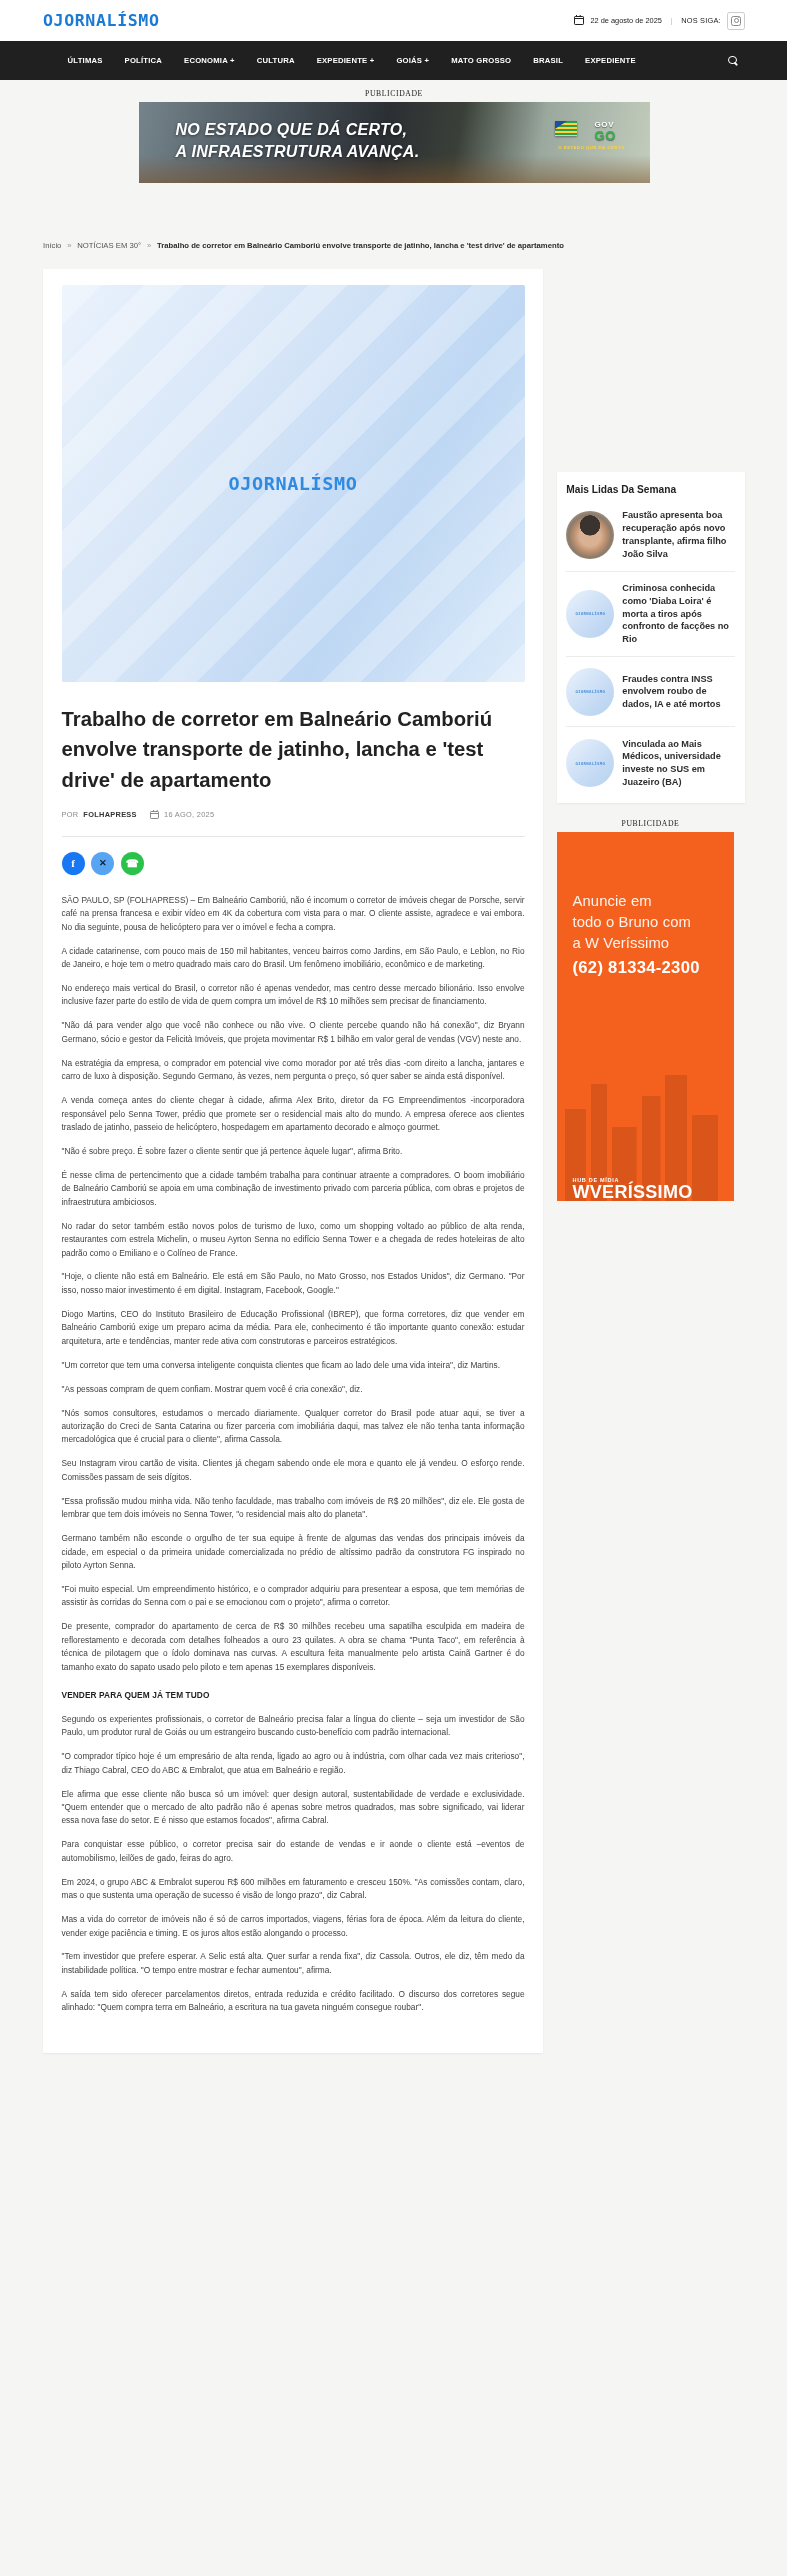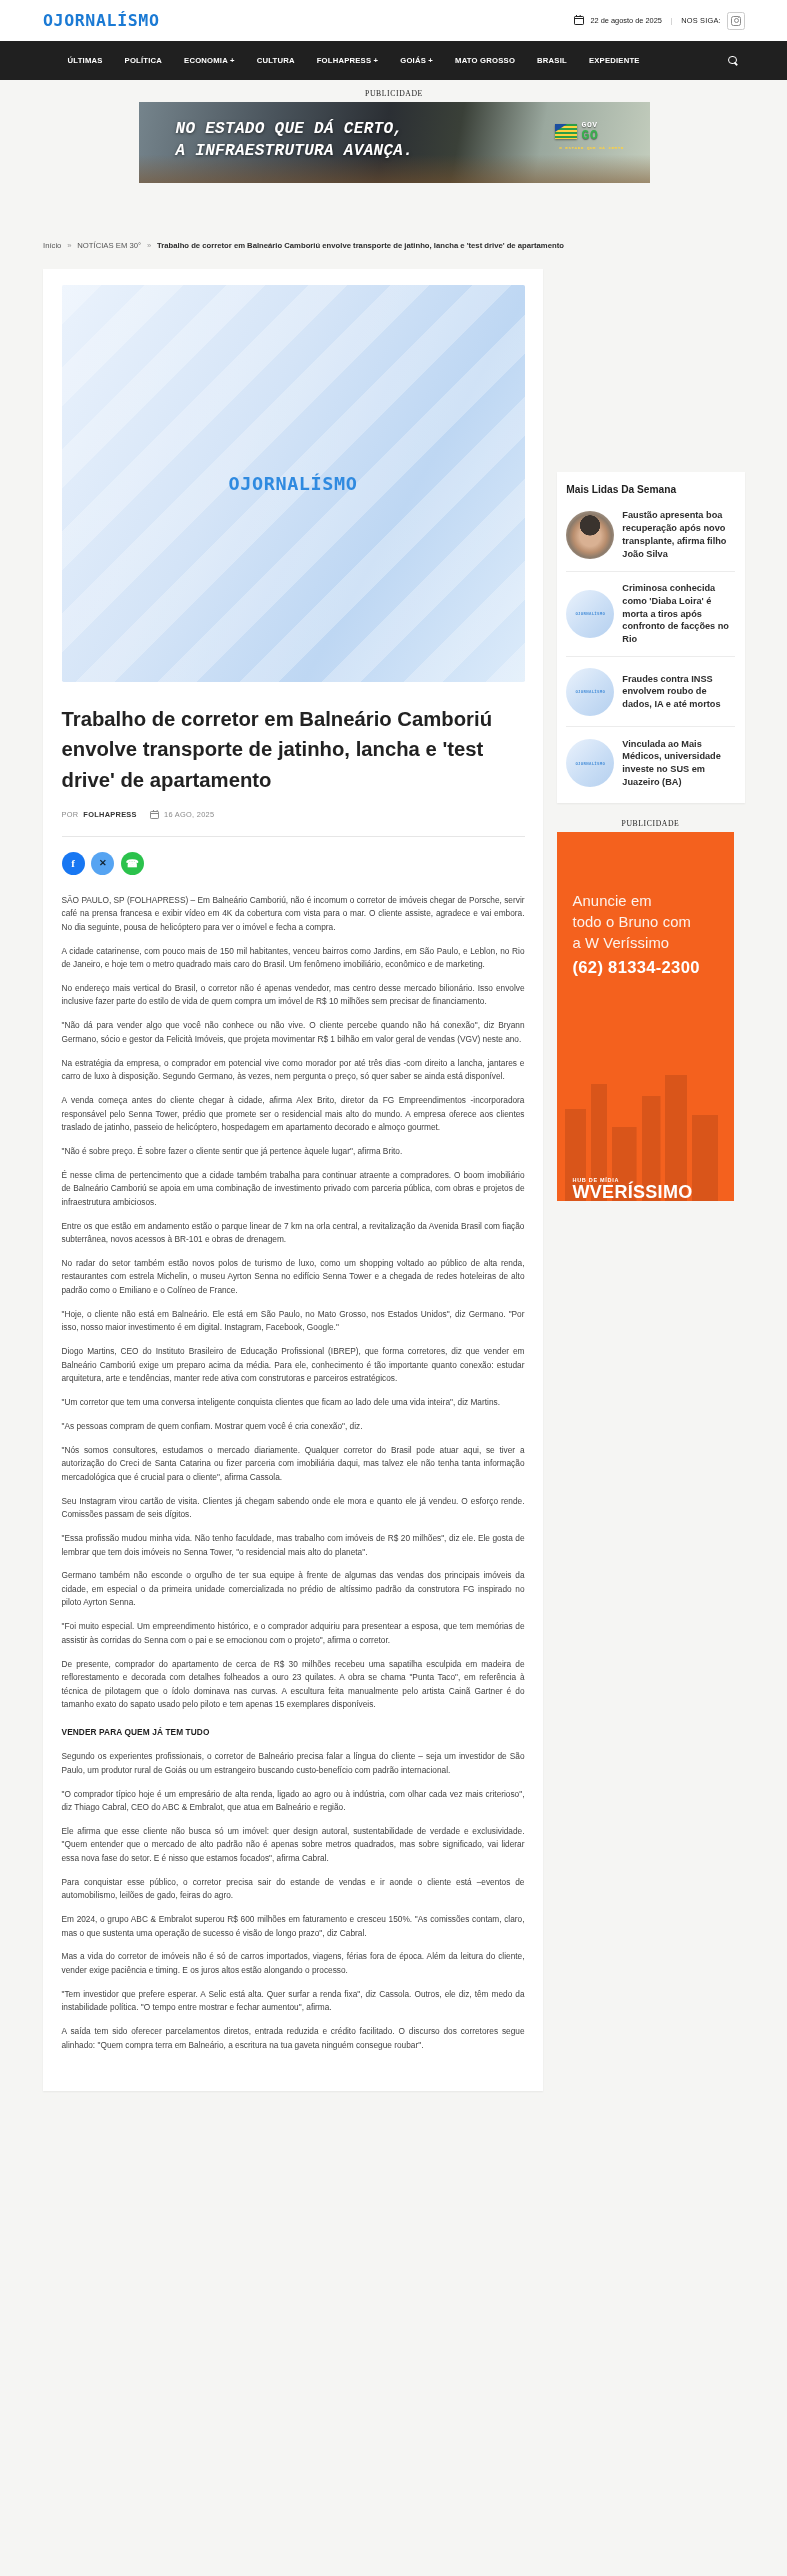--- a/index.html
+++ b/index.html
@@ -45,28 +45,27 @@
     text-align:center;font-family:"Liberation Serif", serif;font-size:7.7px;
     letter-spacing:0.6px;color:#1a1a1a;margin:8.6px 0 4.9px;
   }
 
   
   .banner{
     width:511px;height:81px;margin:0 auto;position:relative;cursor:pointer;overflow:hidden;
     background:
       linear-gradient(to top, rgba(124,84,44,.55) 0%, rgba(124,84,44,0) 35%),
       linear-gradient(100deg,#75848c 0%,#4a545c 26%,#2b2f34 48%,#3a4038 62%,#9aa89e 78%,#c3cdbd 100%);
-    font-family: Liberation Mono, monospace;
   }
   .banner-text{
     position:absolute;left:37px;top:17px;color:#fff;font-weight:800;font-style:italic;
     font-size:16px;line-height:1.35;letter-spacing:0.3px;text-shadow:0 1.2px 3.1px rgba(0,0,0,.55);
   }
   .gov-logo{position:absolute;right:21px;top:18.5px;width:74px;}
-  .gov-top{display:flex;align-items:center;gap:5px;}
+  .gov-top{display:flex;gap:18px;}
   .gov-flag{position:relative;width:22px;height:15.4px;background:repeating-linear-gradient(180deg,#2e9e46 0 2px,#ffd23f 2px 3.9px);box-shadow:0 0.6px 1.8px rgba(0,0,0,.4);}
   .gov-flag::before{content:"";position:absolute;top:0;left:0;border-top:8px solid #1c4fa0;border-right:12.3px solid transparent;}
   .gov-words{display:flex;flex-direction:column;line-height:1;}
   .gov-word-top{color:#fff;font-weight:bold;font-size:8px;letter-spacing:0.6px;text-shadow:0 0.6px 1.2px rgba(0,0,0,.5);}
   .gov-word-big{color:#37b24d;font-weight:bold;font-size:13px;letter-spacing:0.6px;text-shadow:0 0.6px 1.2px rgba(0,0,0,.5);}
   .gov-tagline{margin-top:3.1px;color:#ffd23f;font-size:4.3px;font-weight:bold;letter-spacing:0.5px;text-align:center;}
 
   
   .breadcrumb{margin-top:58px;font-size:7.7px;color:#6b6b6b;}
   .breadcrumb a{color:#555;text-decoration:none;cursor:pointer;}
@@ -170,21 +169,21 @@
     <ul class="nav-list">
 
         <li>ÚLTIMAS</li>
 
         <li>POLÍTICA</li>
 
         <li>ECONOMIA +</li>
 
         <li>CULTURA</li>
 
-        <li>FOLHAPRESS +</li>
+        <li>EXPEDIENTE +</li>
 
         <li>GOIÁS +</li>
 
         <li>MATO GROSSO</li>
 
         <li>BRASIL</li>
 
         <li>EXPEDIENTE</li>
       </ul>
     <span class="icon-search"></span>
@@ -261,21 +260,20 @@
         <p class="body-block p">"Não dá para vender algo que você não conhece ou não vive. O cliente percebe quando não há conexão", diz Bryann Germano, sócio e gestor da Felicità Imóveis, que projeta movimentar R$ 1 bilhão em valor geral de vendas (VGV) neste ano.</p>
 
         <p class="body-block p">Na estratégia da empresa, o comprador em potencial vive como morador por até três dias -com direito a lancha, jantares e carro de luxo à disposição. Segundo Germano, às vezes, nem pergunta o preço, só quer saber se ainda está disponível.</p>
 
         <p class="body-block p">A venda começa antes do cliente chegar à cidade, afirma Alex Brito, diretor da FG Empreendimentos -incorporadora responsável pelo Senna Tower, prédio que promete ser o residencial mais alto do mundo. A empresa oferece aos clientes traslado de jatinho, passeio de helicóptero, hospedagem em apartamento decorado e almoço gourmet.</p>
 
         <p class="body-block p">"Não é sobre preço. É sobre fazer o cliente sentir que já pertence àquele lugar", afirma Brito.</p>
 
         <p class="body-block p">É nesse clima de pertencimento que a cidade também trabalha para continuar atraente a compradores. O boom imobiliário de Balneário Camboriú se apoia em uma combinação de investimento privado com parceria pública, com obras e projetos de infraestrutura ambiciosos.</p>
 
-        <p class="body-block p">Entre os que estão em andamento estão o parque linear de 7 km na orla central, a revitalização da Avenida Brasil com fiação subterrânea, novos acessos à BR-101 e obras de drenagem.</p>
 
         <p class="body-block p">No radar do setor também estão novos polos de turismo de luxo, como um shopping voltado ao público de alta renda, restaurantes com estrela Michelin, o museu Ayrton Senna no edifício Senna Tower e a chegada de redes hoteleiras de alto padrão como o Emiliano e o Colíneo de France.</p>
 
         <p class="body-block p">"Hoje, o cliente não está em Balneário. Ele está em São Paulo, no Mato Grosso, nos Estados Unidos", diz Germano. "Por isso, nosso maior investimento é em digital. Instagram, Facebook, Google."</p>
 
         <p class="body-block p">Diogo Martins, CEO do Instituto Brasileiro de Educação Profissional (IBREP), que forma corretores, diz que vender em Balneário Camboriú exige um preparo acima da média. Para ele, conhecimento é tão importante quanto conexão: estudar arquitetura, arte e tendências, manter rede ativa com construtoras e parceiros estratégicos.</p>
 
         <p class="body-block p">"Um corretor que tem uma conversa inteligente conquista clientes que ficam ao lado dele uma vida inteira", diz Martins.</p>
 
 

